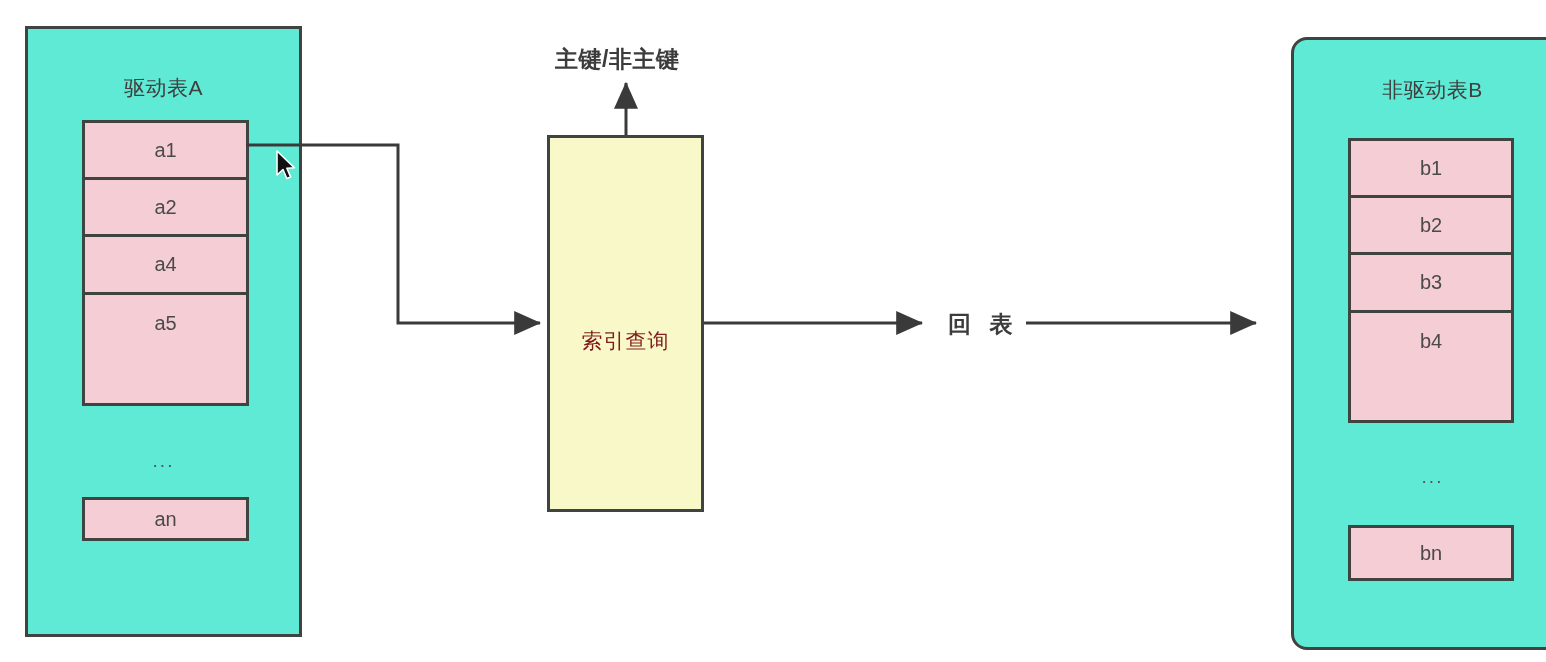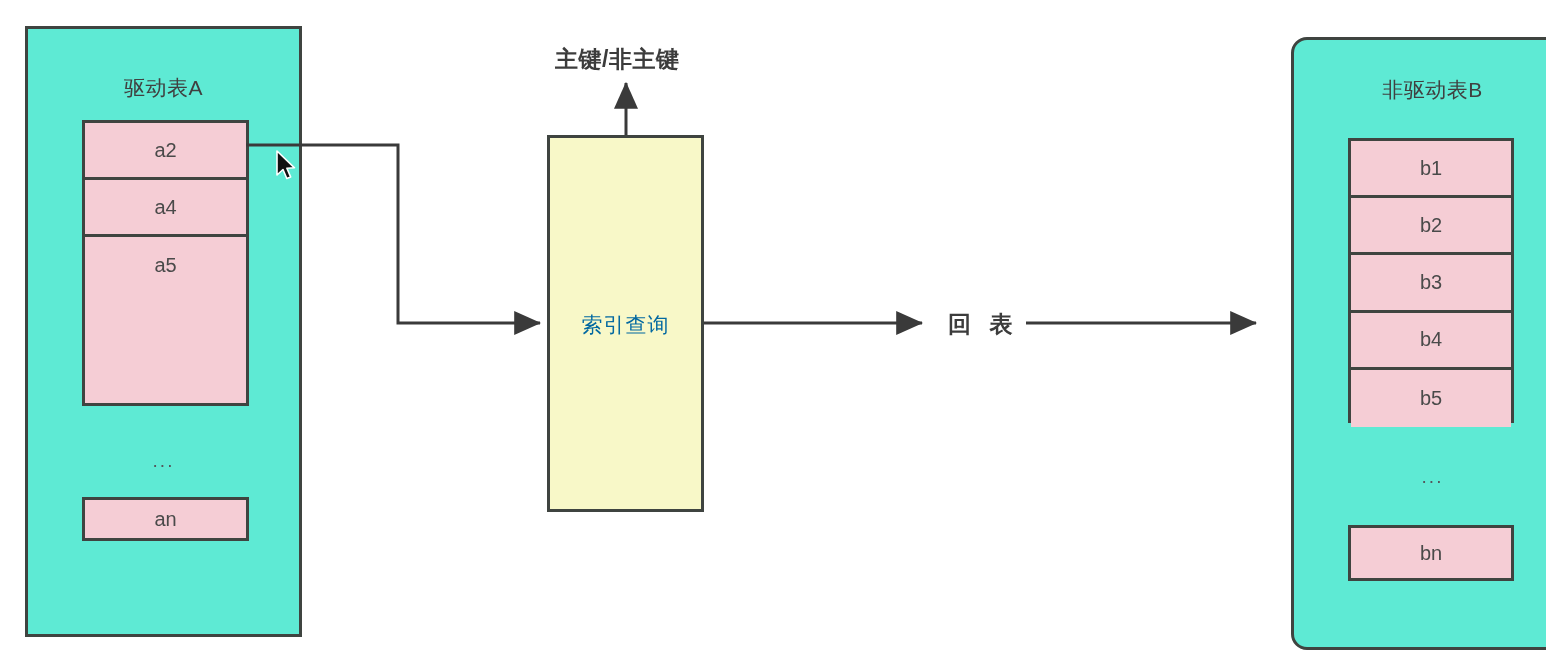--- a/index.html
+++ b/index.html
@@ -103,25 +103,25 @@
     top: 135px;
     width: 157px;
     height: 377px;
     background: #f8f8c8;
     border: 3px solid #3f4440;
     box-sizing: border-box;
   }
   #index-label {
     position: absolute;
     left: 0;
-    top: 173px;
+    top: 189px;
     width: 100%;
     text-align: center;
     font-size: 21px;
-    color: #0369a1;
+    color: #7f1d1d;
     letter-spacing: 1px;
   }
 
   
   .floating-label {
     position: absolute;
     font-size: 23px;
     color: #3c3c3c;
     white-space: nowrap;
   }
@@ -148,20 +148,21 @@
 </style>
 </head>
 <body>
 
 <div id="stage">
 
   <div class="table-box" id="table-a">
     <div class="table-title">驱动表A</div>
 
     <div class="row-stack" id="stack-a">
+      <div class="row-cell">a1</div>
       <div class="row-cell">a2</div>
       <div class="row-cell">a4</div>
       <div class="row-cell">a5</div>
     </div>
 
     <div class="ellipsis">...</div>
 
     <div class="last-cell" id="cell-an">an</div>
   </div>
 
@@ -174,21 +175,20 @@
   <div class="floating-label" id="back-label">回 表</div>
 
   <div class="table-box" id="table-b">
     <div class="table-title">非驱动表B</div>
 
     <div class="row-stack" id="stack-b">
       <div class="row-cell">b1</div>
       <div class="row-cell">b2</div>
       <div class="row-cell">b3</div>
       <div class="row-cell">b4</div>
-      <div class="row-cell">b5</div>
     </div>
 
     <div class="ellipsis">...</div>
 
     <div class="last-cell" id="cell-bn">bn</div>
   </div>
 
   <svg id="connectors" viewBox="0 0 1546 662" xmlns="http://www.w3.org/2000/svg">
     <defs>
       <marker id="arrowhead" markerWidth="9" markerHeight="8" refX="8.6" refY="4" orient="auto" markerUnits="strokeWidth">

